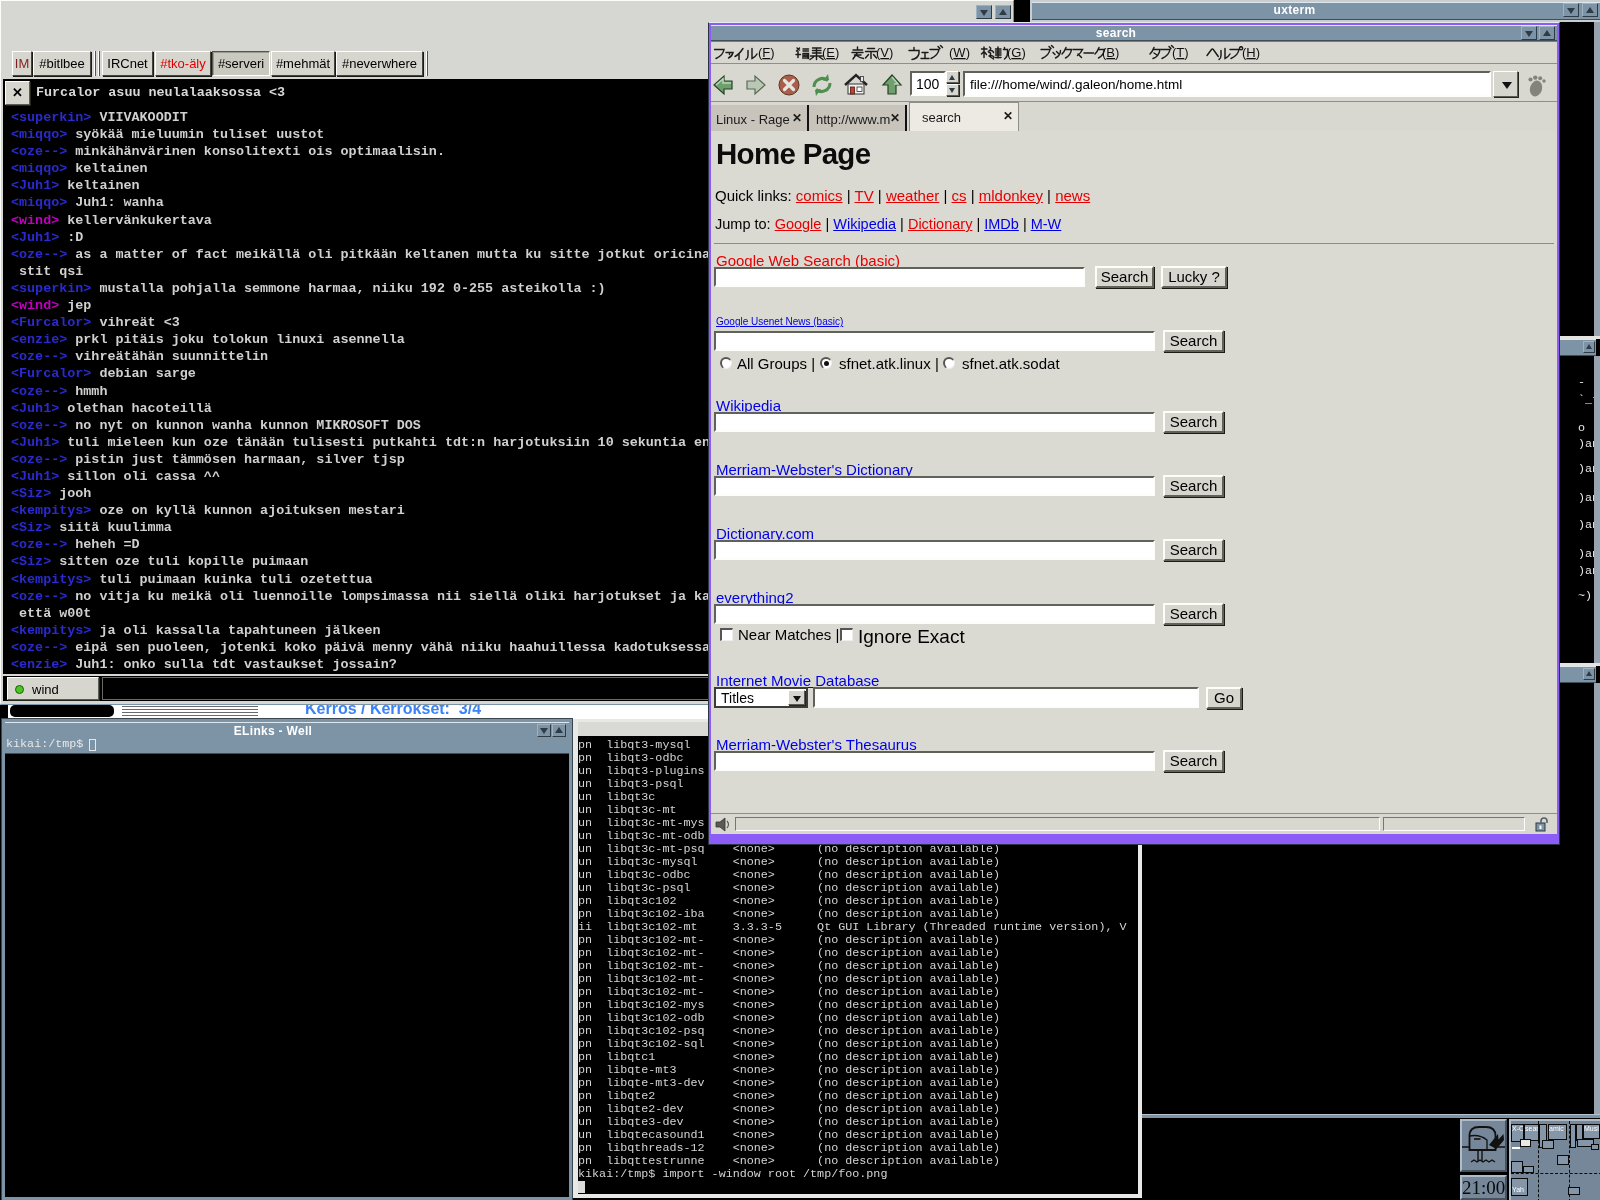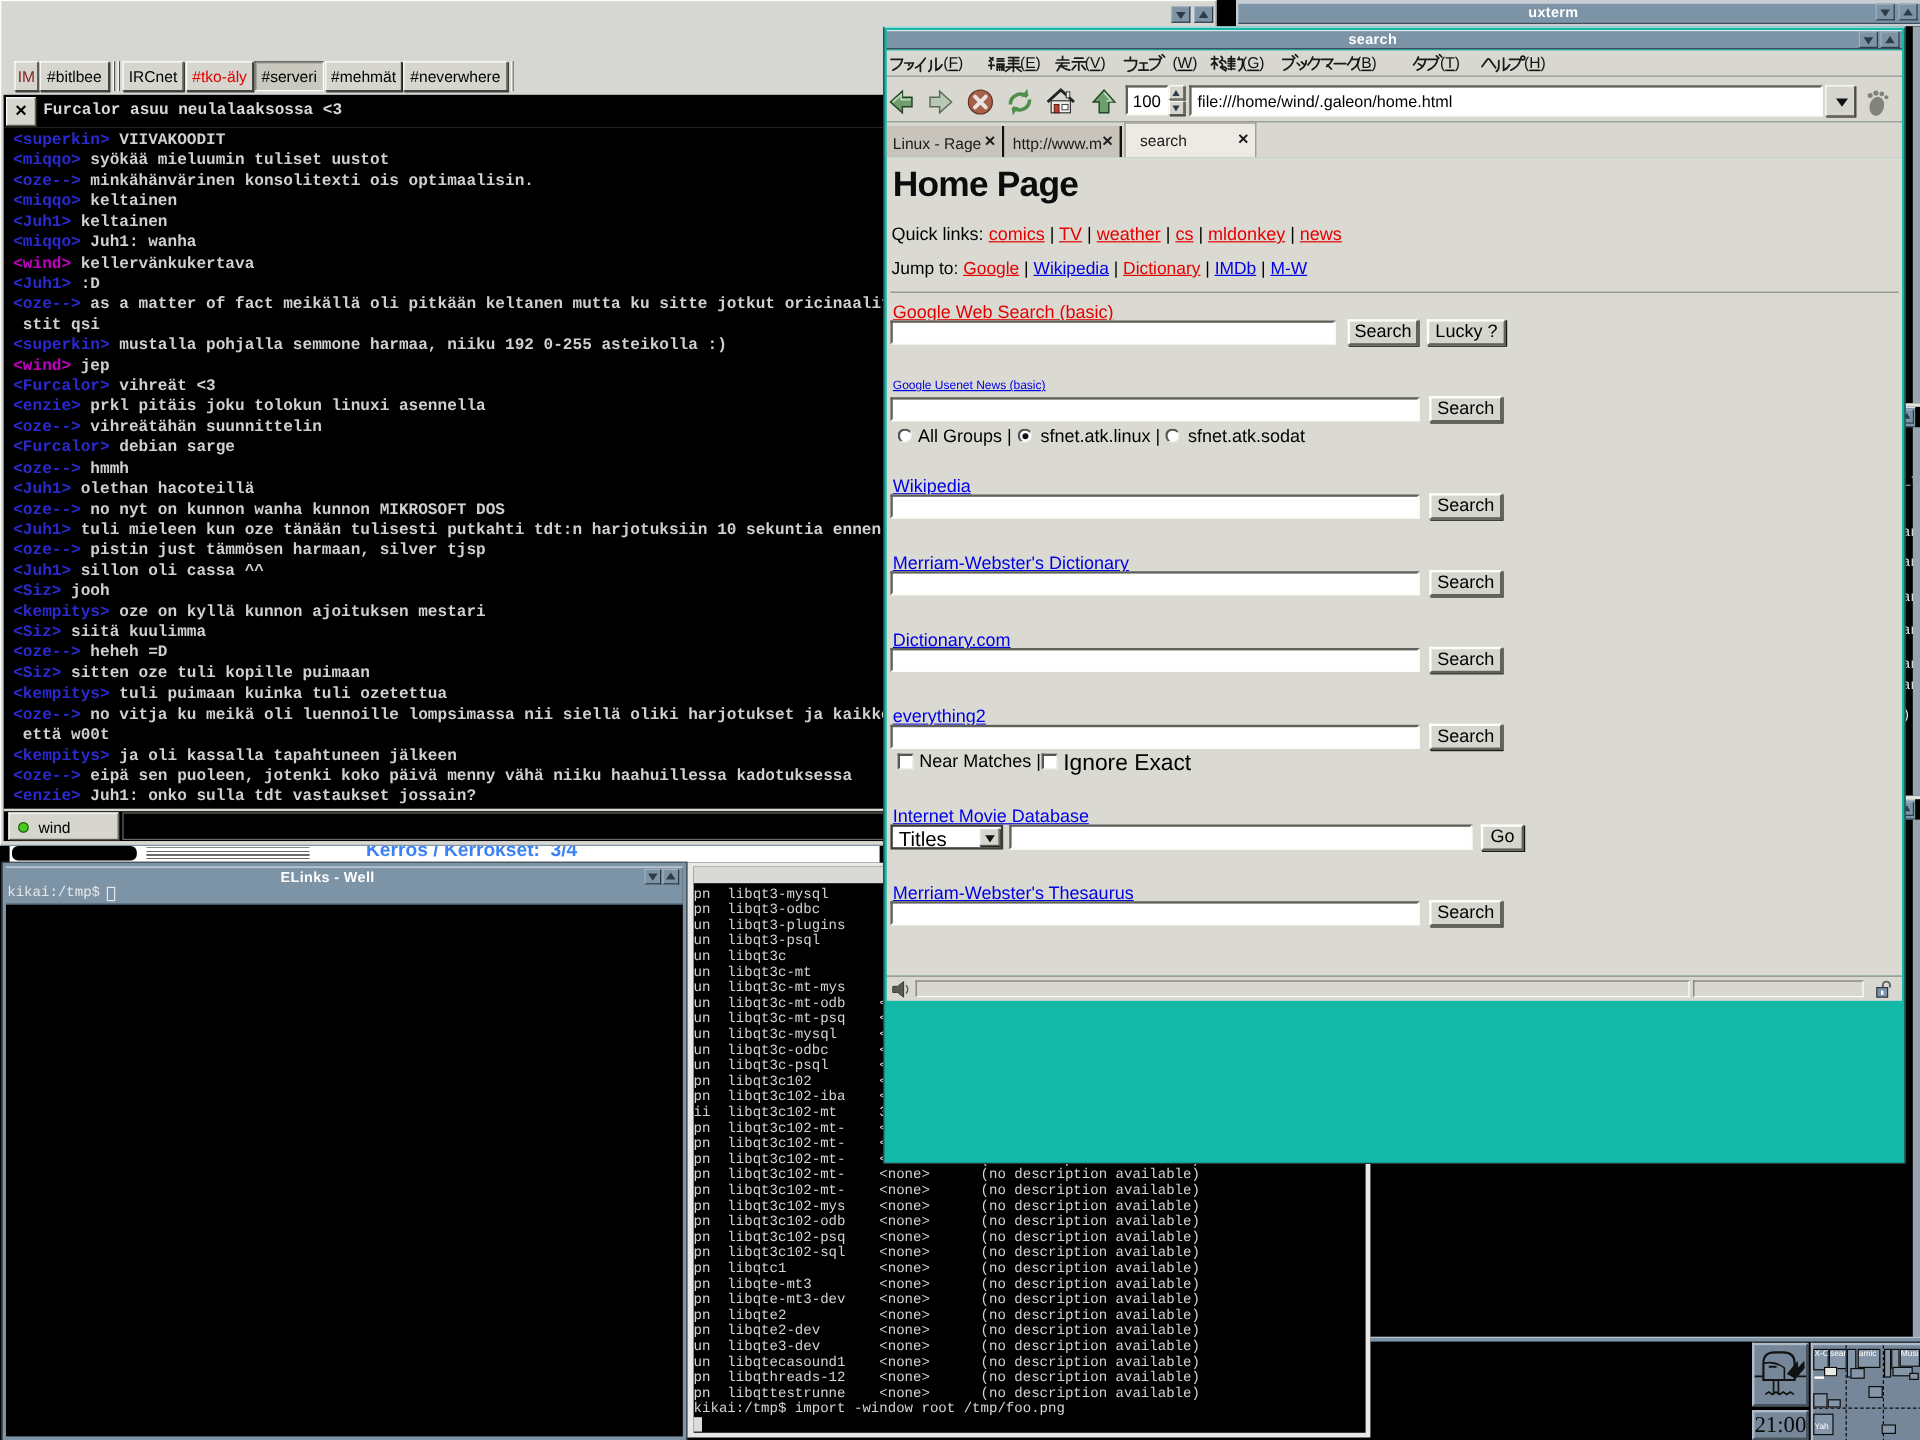--- a/index.html
+++ b/index.html
@@ -177,21 +177,21 @@
 </pre>
     </div>
 <div class="a" style="left:2px;top:673px;width:1010px;height:27px;background:#000;border-top:2px solid #d6d6d2"></div>
 <div class="a btn" style="left:6px;top:676px;width:92px;height:23px;font-size:13px;color:#000">
       <div class="a" style="left:7px;top:7px;width:9px;height:9px;border-radius:50%;background:#49c820;border:1px solid #1c5f08"></div>
       <span style="position:absolute;left:24px;top:4px">wind</span>
     </div>
 <div class="a" style="left:101px;top:676px;width:906px;height:23px;background:#000;border:1px solid #6a6a64"></div>
 <div class="a" style="left:0px;top:700px;width:1014px;height:3px;background:#d6d6d2"></div>
 </div>
-<div class="a" style="left:736px;top:22px;width:852px;height:948px;background:#14b8a6;border:1px solid #2a3540;border-top:1px solid #e6ecf0">
+<div class="a" style="left:708px;top:22px;width:852px;height:823px;background:#8b5cf6;border:1px solid #2a3540;border-top:1px solid #e6ecf0">
 <div class="a tb tbt" style="left:2px;top:2px;width:846px;height:16px">
       <span style="position:absolute;left:0;width:810px;top:0">search</span>
     </div>
 <div class="tbn" style="right:22px;top:3px">
       <div class="tri-d"></div>
     </div>
 <div class="tbn" style="right:4px;top:3px">
       <div class="tri-u"></div>
     </div>
 <div class="a" style="left:2px;top:19px;width:846px;height:22px;background:#d8d8d1;border-bottom:1px solid #8f8f89"></div>
@@ -368,21 +368,21 @@
       <div class="sbtn a" style="left:452px;top:408px;width:61px;height:22px;line-height:18px">Search</div>
       <div class="a" style="left:5px;top:458px;font-size:15px"><a class="lb">everything2</a></div>
       <div class="a inp" style="left:3px;top:473px;width:441px;height:20px"></div>
       <div class="sbtn a" style="left:452px;top:472px;width:61px;height:22px;line-height:18px">Search</div>
       <div class="a" style="left:9px;top:497px;width:13px;height:13px;background:#fff;border-top:2px solid #555;border-left:2px solid #555;border-bottom:1px solid #eee;border-right:1px solid #eee"></div>
       <div class="a" style="left:27px;top:495px;font-size:15px;color:#000">Near Matches | </div>
       <div class="a" style="left:129px;top:497px;width:13px;height:13px;background:#fff;border-top:2px solid #555;border-left:2px solid #555;border-bottom:1px solid #eee;border-right:1px solid #eee"></div>
       <div class="a" style="left:147px;top:495px;font-size:19px;color:#000">Ignore Exact</div>
       <div class="a" style="left:5px;top:541px;font-size:15px"><a class="lb">Internet Movie Database</a></div>
       <div class="a" style="left:3px;top:556px;width:94px;height:21px;background:#fff;border:2px solid #3c3c38">
-        <span style="position:absolute;left:5px;top:1px;font-size:17px;color:#000">Titles</span>
+        <span style="position:absolute;left:5px;top:1px;font-size:14px;color:#000">Titles</span>
         <div class="btn a" style="right:1px;top:1px;width:17px;height:15px">
           <div class="tri-d" style="left:4px;top:5px;border-top-color:#111"></div>
         </div>
       </div>
       <div class="a inp" style="left:102px;top:556px;width:386px;height:21px"></div>
       <div class="sbtn a" style="left:495px;top:556px;width:36px;height:22px;line-height:18px">Go</div>
       <div class="a" style="left:5px;top:605px;font-size:15px"><a class="lb">Merriam-Webster's Thesaurus</a></div>
       <div class="a inp" style="left:3px;top:620px;width:441px;height:20px"></div>
       <div class="sbtn a" style="left:452px;top:619px;width:61px;height:22px;line-height:18px">Search</div>
 </div>

